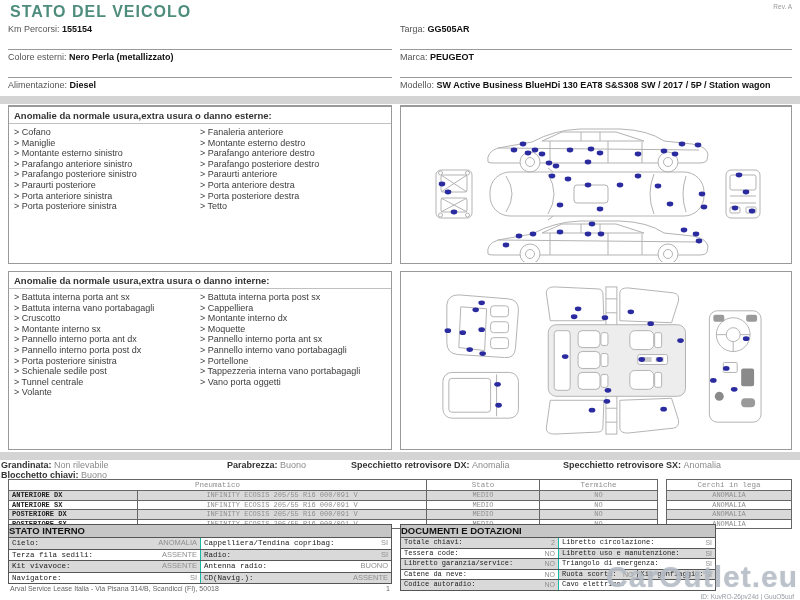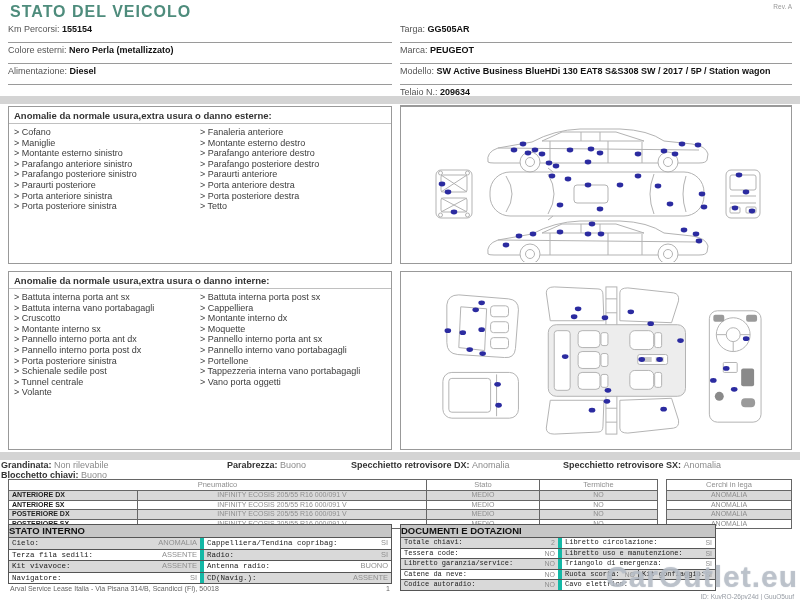--- a/index.html
+++ b/index.html
@@ -7,21 +7,21 @@
     position:relative; width:800px; height:600px; background:#fff;
     font-family:"Liberation Sans", sans-serif; overflow:hidden;
   }
   
   .title { position:absolute; left:10px; top:3px; font-size:16px; font-weight:bold;
            color:#4e8c7c; letter-spacing:1px; }
   .rev { position:absolute; right:8px; top:3px; font-size:6.5px; color:#999; }
   .fields { position:absolute; top:22px; }
   #fields-left  { left:8px;  width:384px; }
   #fields-right { left:400px; width:392px; }
-  .kv-row { border-bottom:1px solid #9a9a9a; padding:2px 0 7px; font-size:9px;
+  .kv-row { border-bottom:1px solid #9a9a9a; padding:2px 0 14px; font-size:9px;
             line-height:11px; color:#555; }
   .kv-value { font-weight:bold; color:#111; }
   
   .band { position:absolute; left:0; width:800px; height:8px; background:#d4d4d4; }
   #band1 { top:96px; } #band2 { top:452px; }
   
   .panel { position:absolute; background:#fff; border:1px solid #999; box-sizing:border-box; }
   #ext-panel   { left:8px;   top:106px; width:384px; height:158px; }
   #ext-diagram { left:400px; top:106px; width:392px; height:158px; }
   #int-panel   { left:8px;   top:271px; width:384px; height:179px; }
@@ -40,21 +40,21 @@
   .summary-seg:nth-child(4){ flex:1; }
   .sum-label { font-weight:bold; color:#333; }
   .sum-value { color:#8a8a8a; }
   
   .tyre-table { position:absolute; top:479px; background:#fff; border:1px solid #666;
                 box-sizing:border-box; }
   #tyre-main   { left:8px;  width:650px; }
   #tyre-cerchi { left:666px; width:126px; }
   .tt-row { display:flex; }
   .tt-row + .tt-row, #tyre-rows .tt-row, #cerchi-rows .tt-row { border-top:1px solid #666; }
-  .tt-cell { box-sizing:border-box; overflow:hidden; white-space:nowrap; }
+  .tt-cell { box-sizing:border-box; overflow:hidden; white-space:nowrap;font-family:Liberation Mono, monospace; }
   .tt-cell + .tt-cell { border-left:1px solid #666; }
   .tt-header .tt-cell { height:10px; line-height:10px; font-size:7.5px; color:#8f8f8f;
                         text-align:center; }
   .tt-data .tt-cell { height:8.5px; line-height:8.5px; font-size:7px; }
   .w-pneu  { width:417px; }
   .w-label { width:128px; font-weight:bold; color:#222; padding-left:3px; }
   .w-tyre  { width:289px; color:#8f8f8f; text-align:center; }
   .w-stato { width:113px; color:#8f8f8f; text-align:center; }
   .w-term  { flex:1;      color:#8f8f8f; text-align:center; }
   .w-full  { flex:1;      color:#8f8f8f; text-align:center; }
@@ -64,21 +64,21 @@
                   box-sizing:border-box; }
   #stato-interno { left:8px;   width:384px; }
   #documenti     { left:400px; width:316px; }
   .bt-header { background:#c6c6c6; font-weight:bold; font-size:9.5px; 
                height:12px; line-height:12px; color:#111; border-bottom:1px solid #555; }
   .bt-row { display:flex; }
   .bt-row + .bt-row { border-top:1px solid #555; }
   #si-rows  .bt-row { height:10.5px; line-height:10.5px; font-size:7.5px; }
   #doc-rows .bt-row { height:9.5px;  line-height:9.5px;  font-size:7px; }
   .bt-half { width:50%; display:flex; box-sizing:border-box; }
-  .bt-half + .bt-half { border-left:4px solid #14b8a6; }
+  .bt-half + .bt-half { border-left:1px solid #14b8a6; }
   .bt-pair { flex:1; display:flex; justify-content:space-between; padding:0 3px;
              box-sizing:border-box; overflow:hidden; white-space:nowrap; }
   .bt-pair + .bt-pair { border-left:1px solid #555; }
   .bt-label { color:#222;font-family:Liberation Mono, monospace; }
   .bt-value { color:#8f8f8f; }
   .cell-gray { background:#d9d9d9; }
   
   #footer-company { position:absolute; left:10px; top:585px; font-size:7px; color:#666; }
   #footer-page    { position:absolute; left:386px; top:585px; font-size:7px; color:#666; }
   #watermark { position:absolute; right:2px; bottom:6px; font-size:30px; font-weight:bold;

